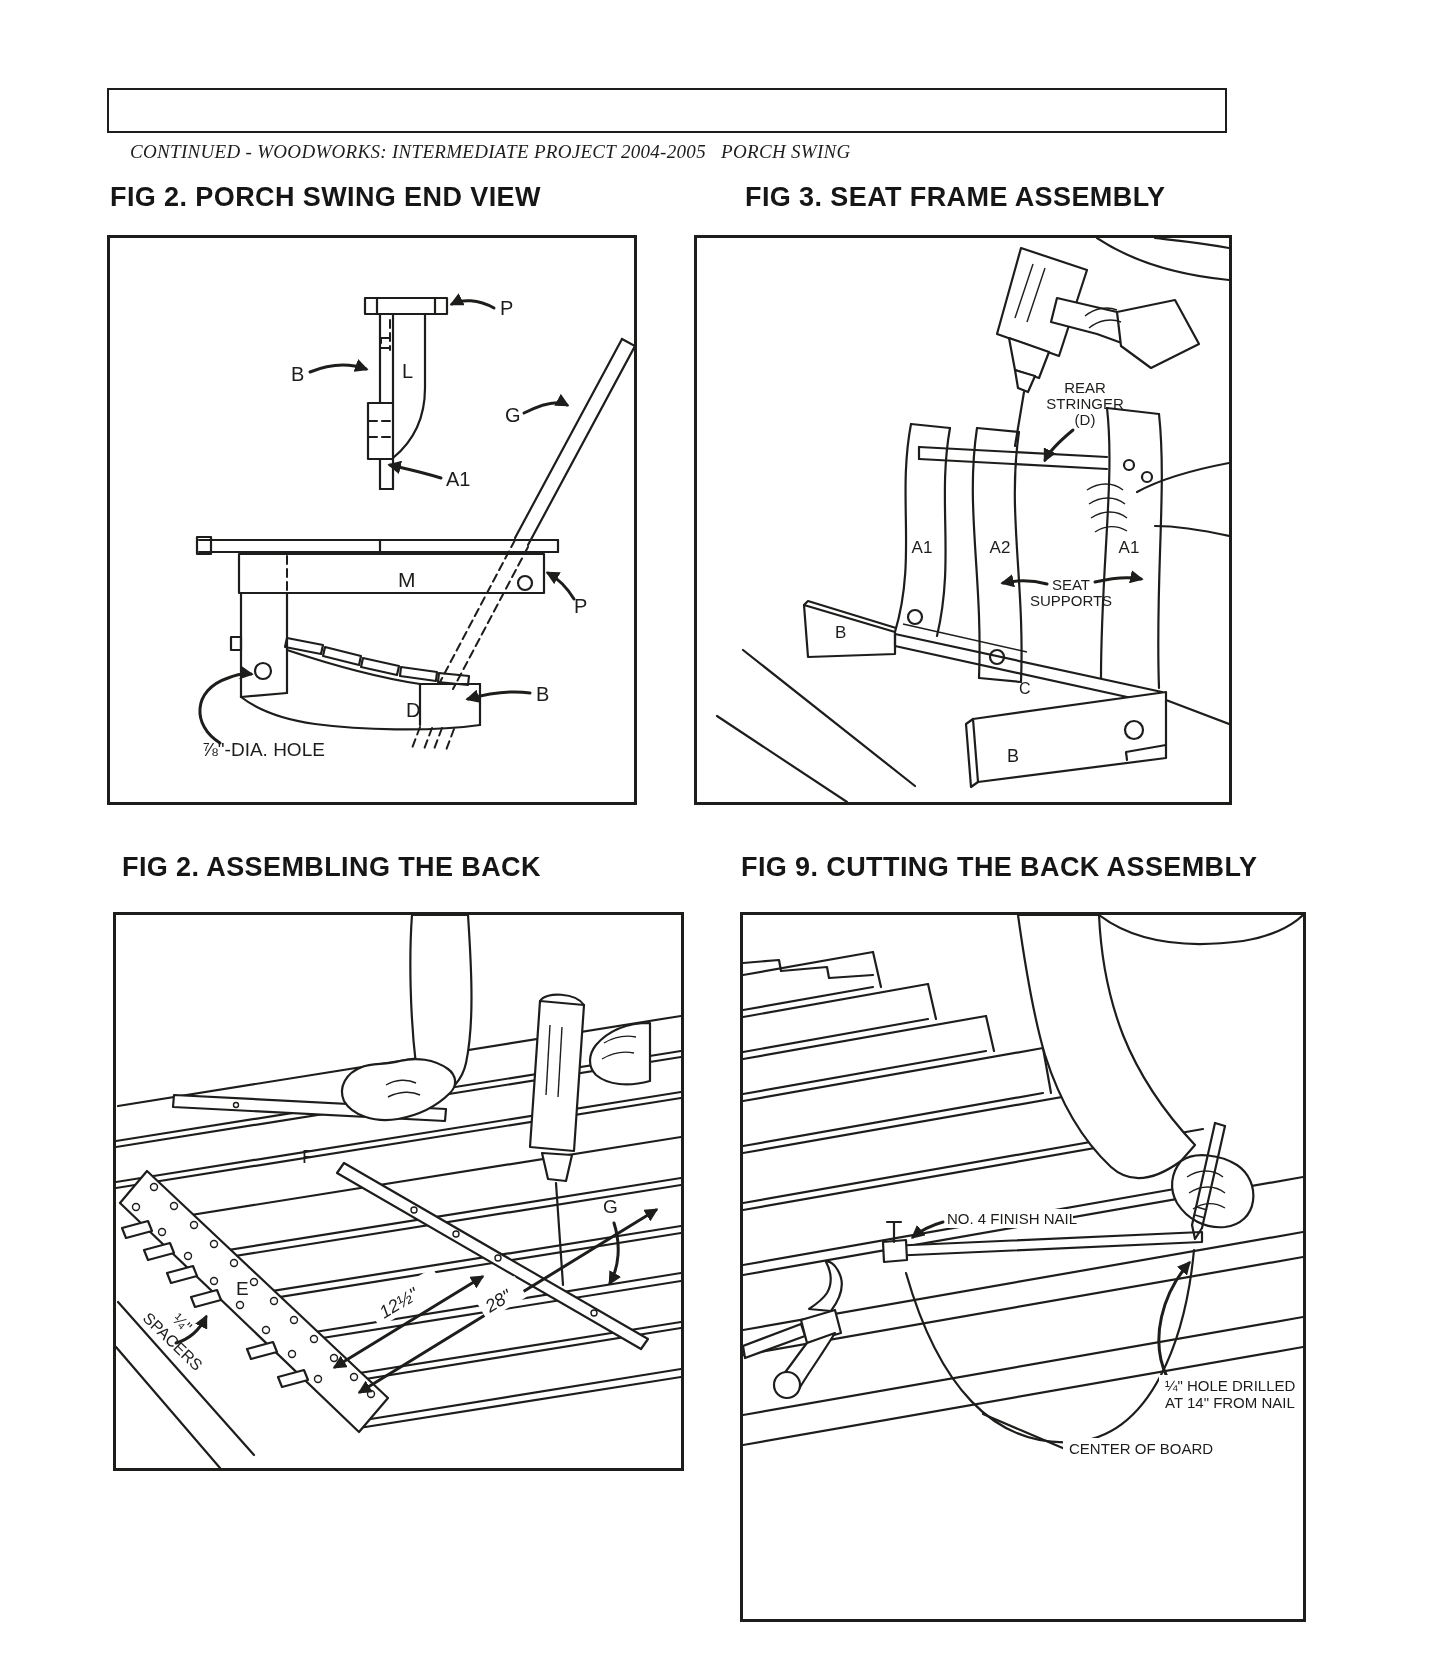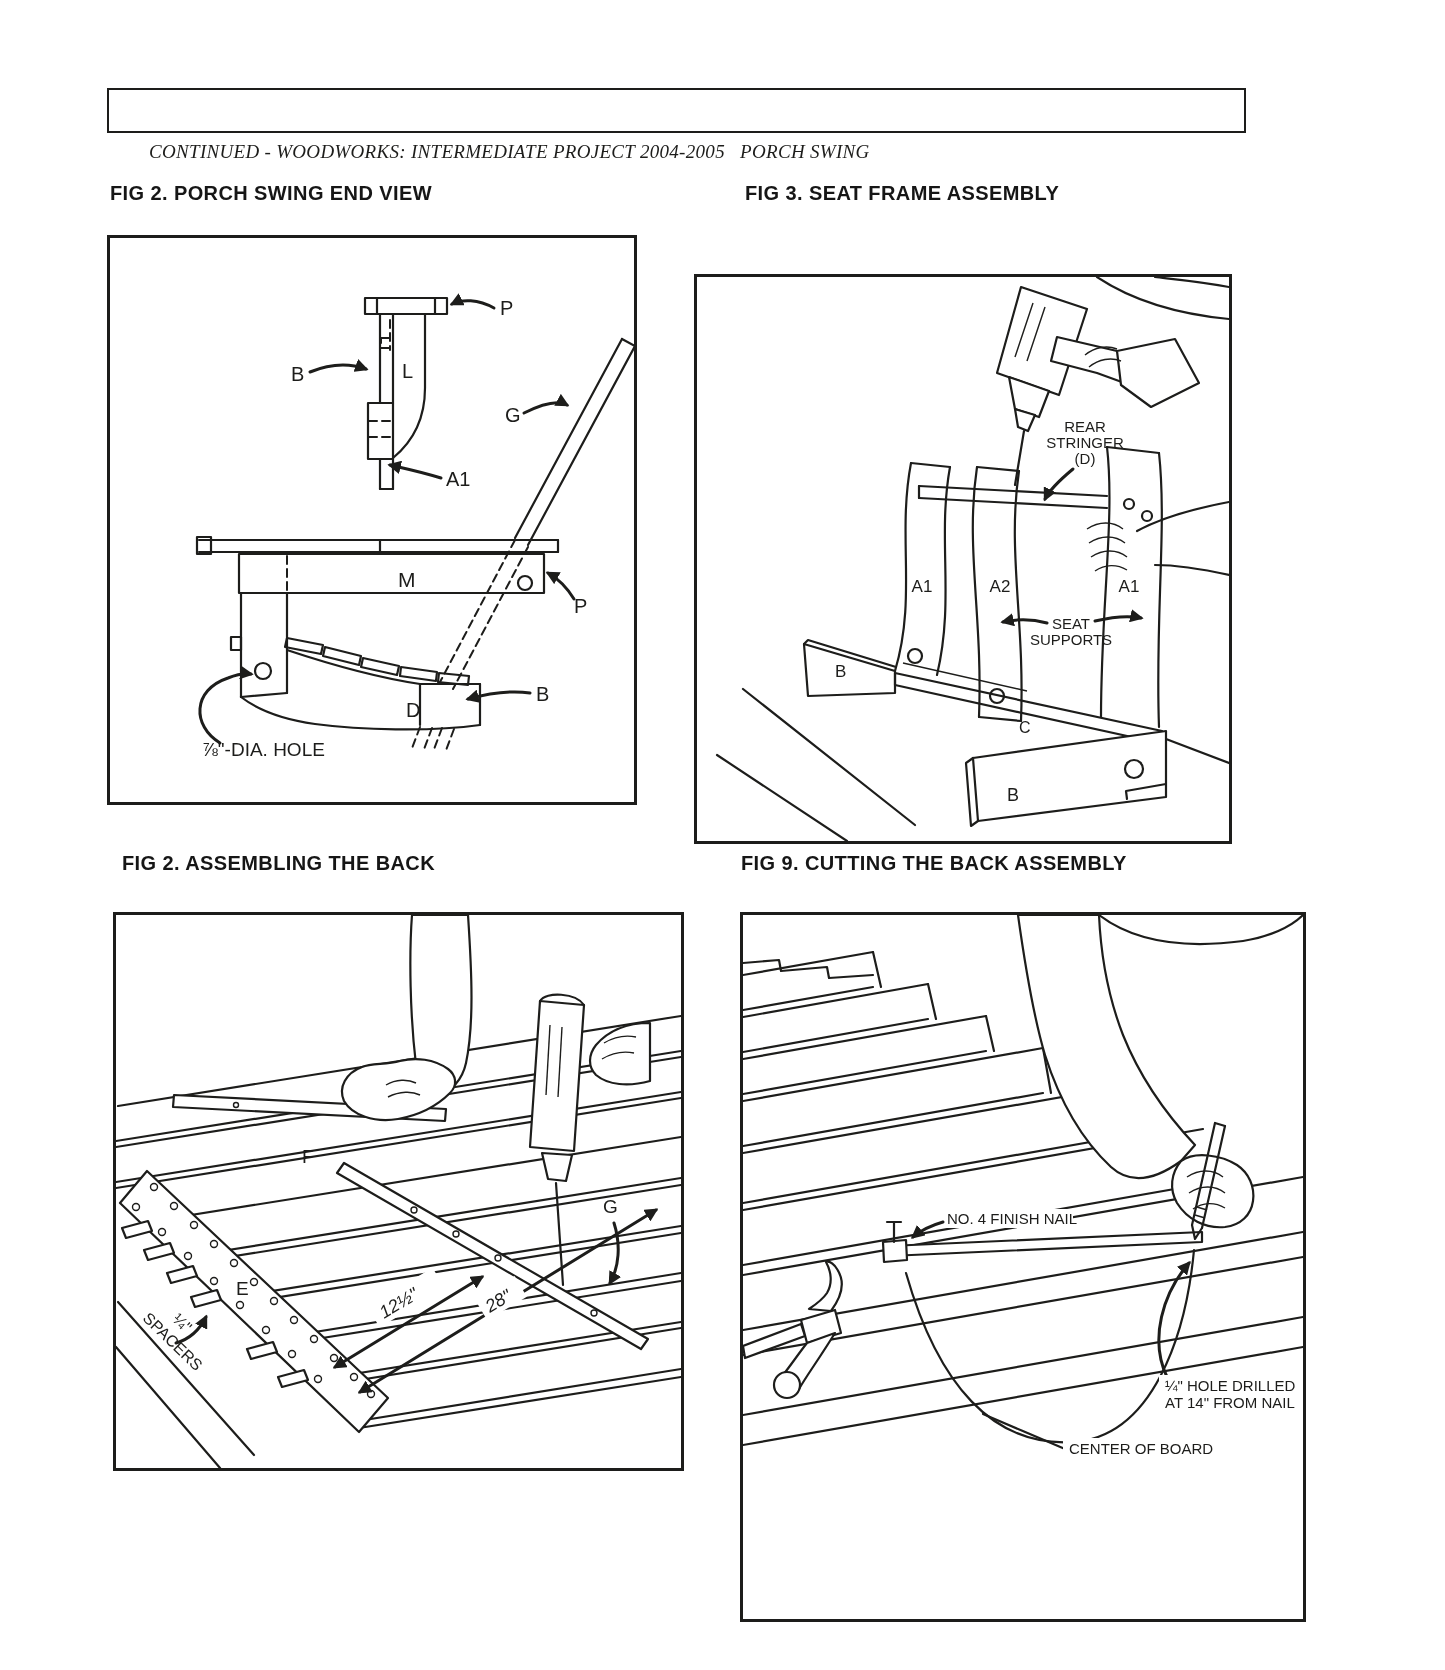--- a/index.html
+++ b/index.html
@@ -1,20 +1,20 @@
 <!DOCTYPE html>
 <html><head>
 <meta charset="utf-8">
 <style>
   html,body{margin:0;padding:0;background:#fff;}
   body{width:1445px;height:1670px;position:relative;font-family:"Liberation Sans",sans-serif;color:#1d1d1b;overflow:hidden;}
   #header{position:absolute;left:107px;top:88px;width:1105px;height:41px;border:2px solid #1d1d1b;
           font-family:"Liberation Serif",serif;font-style:italic;font-size:19px;line-height:41px;
-          padding-left:30px;white-space:pre;letter-spacing:.3px;}
-  .fig-title{position:absolute;font-weight:700;font-size:20px;letter-spacing:.4px;white-space:pre;color:#161616;}
+          padding-left:11px;white-space:pre;letter-spacing:.3px;}
+  .fig-title{position:absolute;font-weight:700;font-size:27px;letter-spacing:.4px;white-space:pre;color:#161616;}
   .box{position:absolute;border:3px solid #1d1d1b;background:#fff;box-sizing:border-box;}
   svg{display:block;}
   svg text{font-family:"Liberation Sans",sans-serif;fill:#1d1d1b;}
   .st{stroke:#1d1d1b;stroke-width:2.2;fill:none;stroke-linecap:round;stroke-linejoin:round;}
   .stf{stroke:#1d1d1b;stroke-width:2.2;fill:#fff;stroke-linejoin:round;}
   .sd{stroke:#1d1d1b;stroke-width:2;fill:none;stroke-dasharray:8 5;stroke-linecap:round;}
   .thin{stroke:#1d1d1b;stroke-width:1.4;fill:none;}
   .ar{stroke:#1d1d1b;stroke-width:3;fill:none;stroke-linecap:round;}
 </style>
 </head>
@@ -109,21 +109,21 @@
     <path class="ar" d="M420,455 C400,452 380,455 358,461" marker-end="url(#m2)"></path>
     <text x="426" y="463">B</text>
     <text x="296" y="479">D</text>
     <path class="ar" d="M110,505 C82,488 82,452 118,440 C128,436 134,435 141,436" marker-end="url(#m2)"></path>
     <text x="92" y="518" font-size="19">⅞"-DIA. HOLE</text>
   </g>
 </svg>
 </div>
 
 <div class="fig-title" style="left:745px;top:182px;">FIG 3. SEAT FRAME ASSEMBLY</div>
-<div class="box" style="left:694px;top:235px;width:538px;height:570px;margin-top:39px;">
+<div class="box" style="left:694px;top:235px;width:538px;height:570px;">
 <svg width="532" height="564" viewBox="0 0 532 564">
   <defs>
     <marker id="m3" viewBox="0 0 10 10" refX="8" refY="5" markerWidth="4.5" markerHeight="4.5" orient="auto-start-reverse">
       <path d="M0,0 L10,5 L0,10 z" fill="#1d1d1b"></path>
     </marker>
   </defs>
 
   <g>
     <line class="st" x1="46" y1="412" x2="218" y2="548"></line>
     <line class="st" x1="20" y1="478" x2="150" y2="564"></line>

